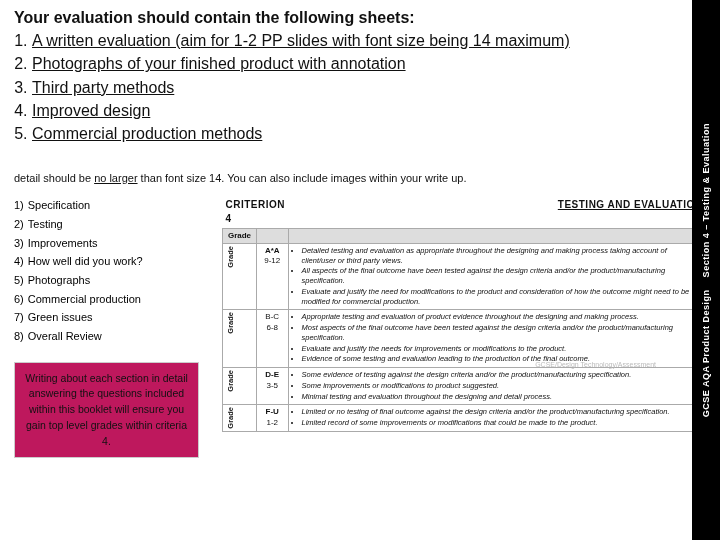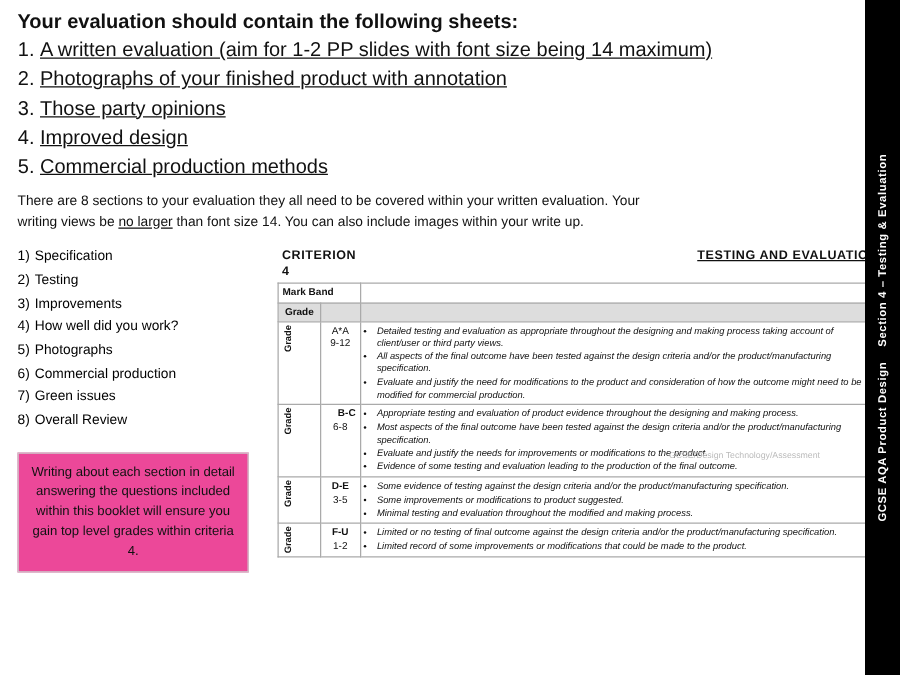--- a/index.html
+++ b/index.html
@@ -57,21 +57,21 @@
       padding: 0;
       font-size: 11px;
       line-height: 1.7;
     }
     .sections-list li {
       display: flex;
       gap: 4px;
     }
     .writing-box {
       margin-top: 16px;
-      background: #ec4899;
+      background: #be185d;
       border: 1px solid #ccc;
       padding: 8px 10px;
       font-size: 10.5px;
       line-height: 1.5;
       text-align: center;
       color: #111;
       width: 185px;
     }
     .center-panel {
       flex: 1;
@@ -176,30 +176,30 @@
     .no-border { border: none !important; }
   </style>
 </head>
 <body>
 
 <div class="top-instructions">
   <span class="bold">Your evaluation should contain the following sheets:</span>
   <ol>
     <li>A written evaluation (aim for 1-2 PP slides with font size being 14 maximum)</li>
     <li>Photographs of your finished product with annotation</li>
-    <li>Those party opinions</li>
+    <li>Third party methods</li>
     <li>Improved design</li>
     <li>Commercial production methods</li>
   </ol>
 </div>
 
 <div class="main-content">
   <p class="intro-text">
-    <span>There are 8 sections to your evaluation they all need to be covered within your written evaluation. Your</span><br>
-    <span>writing views be </span><span class="underline">no larger</span><span> than font size 14. You can also include images within your write up.</span>
+    <br>
+    <span>detail should be </span><span class="underline">no larger</span><span> than font size 14. You can also include images within your write up.</span>
   </p>
 </div>
 
 <div class="middle-area">
 
   <div class="left-panel">
     <ul class="sections-list">
       <li>
           <span>1)</span>
           <span>Specification</span>
@@ -241,55 +241,51 @@
     <table class="criterion-table">
       <thead>
         <tr class="header-row">
           <td colspan="2" class="no-border" style="border:none; padding-bottom:2px;">
             <span class="criterion-label">CRITERION 4</span>
           </td>
           <td class="no-border" style="border:none; padding-bottom:2px; text-align:right;">
             <span class="testing-label">TESTING AND EVALUATION</span>
           </td>
         </tr>
-        <tr>
-          <td class="mark-band-header" colspan="2"><span>Mark Band</span></td>
-          <td class="mark-band-header"></td>
-        </tr>
         <tr style="background:#ddd;">
           <td class="grade-col"><span>Grade</span></td>
           <td class="mark-col"></td>
           <td class="desc-col"></td>
         </tr>
       </thead>
       <tbody>
 
         <tr>
           <td class="grade-col">
             <div class="grade-vertical">Grade</div>
           </td>
           <td class="mark-col">
-            <div style="font-weight:normal; font-size:8px;">A*A</div>
+            <div style="font-weight:bold; font-size:8px;">A*A</div>
             <div style="font-size:8px;">9-12</div>
           </td>
           <td class="desc-col">
             <ul>
               <li>Detailed testing and evaluation as appropriate throughout the designing and making process taking account of client/user or third party views.</li>
               <li>All aspects of the final outcome have been tested against the design criteria and/or the product/manufacturing specification.</li>
               <li>Evaluate and justify the need for modifications to the product and consideration of how the outcome might need to be modified for commercial production.</li>
             </ul>
           </td>
         </tr>
 
         <tr>
           <td class="grade-col">
             <div class="grade-vertical">Grade</div>
           </td>
           <td class="mark-col">
-            <div style="font-weight:bold; font-size:8px;text-align:right;">B-C</div>
+            <div style="font-weight:normal; font-size:8px;">B-C</div>
             <div style="font-size:8px;">6-8</div>
           </td>
           <td class="desc-col">
             <ul>
               <li>Appropriate testing and evaluation of product evidence throughout the designing and making process.</li>
               <li>Most aspects of the final outcome have been tested against the design criteria and/or the product/manufacturing specification.</li>
               <li>Evaluate and justify the needs for improvements or modifications to the product.</li>
               <li>Evidence of some testing and evaluation leading to the production of the final outcome.</li>
             </ul>
           </td>
@@ -300,21 +296,21 @@
             <div class="grade-vertical">Grade</div>
           </td>
           <td class="mark-col">
             <div style="font-weight:bold; font-size:8px;">D-E</div>
             <div style="font-size:8px;">3-5</div>
           </td>
           <td class="desc-col">
             <ul>
               <li>Some evidence of testing against the design criteria and/or the product/manufacturing specification.</li>
               <li>Some improvements or modifications to product suggested.</li>
-              <li>Minimal testing and evaluation throughout the modified and making process.</li>
+              <li>Minimal testing and evaluation throughout the designing and detail process.</li>
             </ul>
           </td>
         </tr>
 
         <tr>
           <td class="grade-col">
             <div class="grade-vertical">Grade</div>
           </td>
           <td class="mark-col">
             <div style="font-weight:bold; font-size:8px;">F-U</div>

